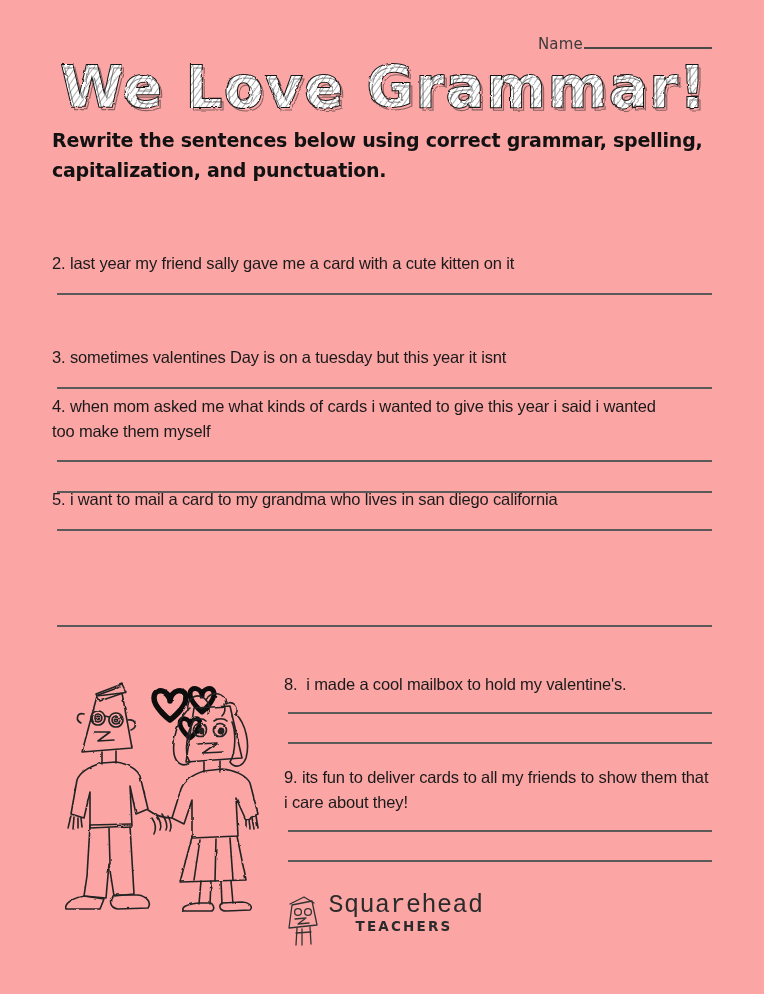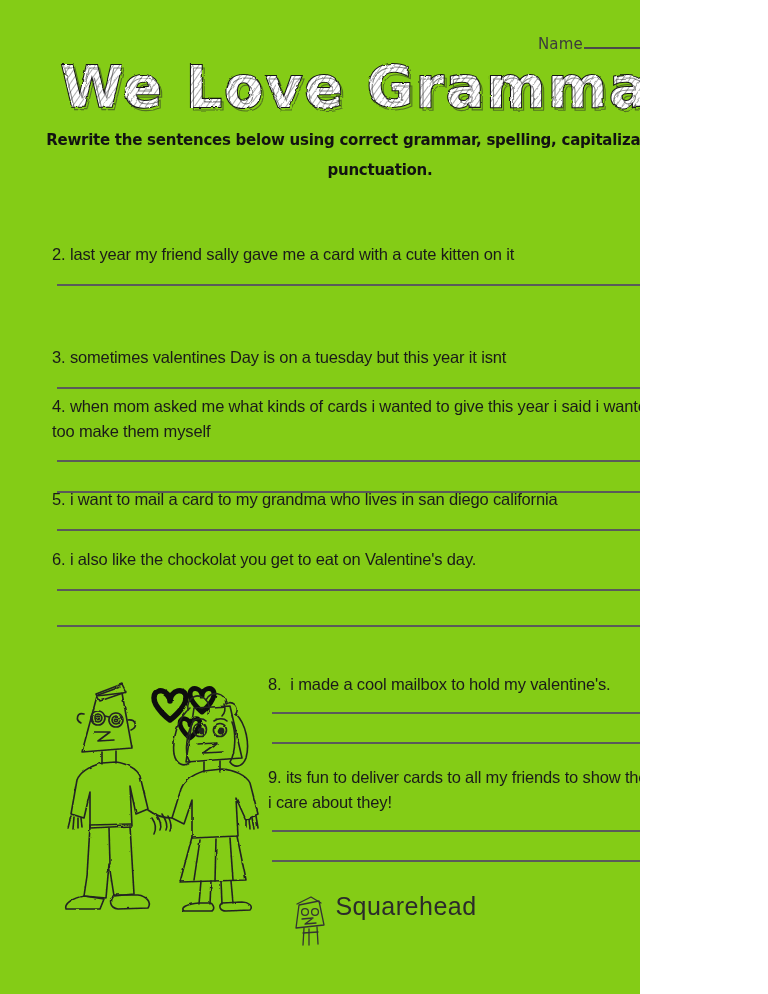--- a/index.html
+++ b/index.html
@@ -7,23 +7,23 @@
     margin: 0;
     padding: 0;
     background: #ffffff;
   }
   body {
     font-family: "Liberation Sans", sans-serif;
     -webkit-font-smoothing: antialiased;
   }
   #page {
     position: relative;
-    width: 640px;
+    width: 764px;
     height: 994px;
-    background: #84cc16;
+    background: #fca5a5;
     overflow: hidden;
   }
 
   
   .name-row {
     position: absolute;
     left: 0; top: 34px;
     width: 768px;
     text-align: right;
     padding-right: 56px;
@@ -49,70 +49,69 @@
     position: absolute;
     left: 0; top: 59px;
     width: 768px;
     text-align: center;
   }
   .title-svg { display:block; margin: 0 auto; }
 
   
   .instructions {
     position: absolute;
-    left: 44px; top: 125px;
+    left: 52px; top: 125px;
     width: 672px;
     font-family: "DejaVu Sans", sans-serif;
     font-weight: bold;
-    font-size: 15px;
+    font-size: 19px;
     line-height: 30px;
     color: #121212;
     letter-spacing: -0.25px;
-    text-align: center;
   }
 
   
   .q-block { position: absolute; left: 52px; width: 672px; }
   .q-text {
     font-family: "Liberation Sans", sans-serif;
     font-size: 16.5px;
     line-height: 25px;
     color: #1a1a1a;
     letter-spacing: -0.15px;
     white-space: pre-wrap;
   }
   .ans-line {
     height: 0;
     border-top: 2px solid #5a5a5a;
     margin-left: 5px;
     margin-right: 12px;
   }
 
   
-  .bottom-right { position: absolute; left: 268px; width: 432px; }
+  .bottom-right { position: absolute; left: 284px; width: 432px; }
   .bottom-right .ans-line { margin-left: 4px; margin-right: 4px; }
 
   .illustration {
     position: absolute;
     left: 60px;
     top: 668px;
     width: 220px;
     height: 245px;
   }
 
   
   .footer-logo {
     position: absolute;
     left: 0; top: 893px;
     width: 768px;
     text-align: center;
   }
   .logo-inner { display: inline-block; position: relative; }
   .logo-word {
-    font-family: Liberation Sans, sans-serif;
+    font-family: Liberation Mono, monospace;
     font-size: 25px;
     color: #2b2b2b;
     letter-spacing: .5px;
     line-height: 26px;
     display: block;
     text-align: left;
     padding-left: 44px;
   }
   .logo-sub {
     font-family: "DejaVu Sans", sans-serif;
@@ -154,45 +153,41 @@
       <g filter="url(#rough)" opacity="0.55" transform="translate(2.5,2.5)">
         <text x="340" y="48" text-anchor="middle" font-family="'DejaVu Sans', sans-serif" font-size="57" font-weight="bold" letter-spacing="2" fill="none" stroke="#2a2a2a" stroke-width="1.1">We Love Grammar!</text>
       </g>
     </svg>
 
   </div>
 
   <div class="instructions">Rewrite the sentences below using correct grammar, spelling, capitalization, and punctuation.</div>
 
 
-  <div class="q-block" style="top:242px;">
+  <div class="q-block" style="top:251px;">
     <div class="q-text">2. last year my friend sally gave me a card with a cute kitten on it</div>
     <div class="ans-line" style="margin-top:17px;"></div>
   </div>
 
   <div class="q-block" style="top:308px;margin-top:37px;">
     <div class="q-text">3. sometimes valentines Day is on a tuesday but this year it isnt</div>
     <div class="ans-line" style="margin-top:17px;"></div>
   </div>
 
   <div class="q-block" style="top:366px;">
     <div class="q-text" style="width:630px;margin-top:28px;">4. when mom asked me what kinds of cards i wanted to give this year i said i wanted too make them myself</div>
     <div class="ans-line" style="margin-top:16px;"></div>
     <div class="ans-line" style="margin-top:29px;"></div>
   </div>
 
   <div class="q-block" style="top:487px;">
     <div class="q-text">5. i want to mail a card to my grandma who lives in san diego california</div>
     <div class="ans-line" style="margin-top:17px;"></div>
   </div>
 
-  <div class="q-block" style="top:547px;">
-    <div class="q-text">6. i also like the chockolat you get to eat on Valentine's day.</div>
-    <div class="ans-line" style="margin-top:17px;"></div>
-  </div>
 
   <div class="q-block" style="top:608px;">
     <div class="ans-line" style="margin-top:17px;"></div>
   </div>
 
   <div class="illustration">
     <svg width="220" height="245" viewBox="0 0 220 245" aria-hidden="true">
       <defs>
         <filter id="sketchy">
           <feTurbulence type="fractalNoise" baseFrequency="0.11" numOctaves="3" seed="3" result="nz"></feTurbulence>
@@ -305,16 +300,17 @@
           <path d="M6,9 L20,2 L30,8"></path>
           <circle cx="14" cy="17" r="3.4"></circle>
           <circle cx="24" cy="17" r="3.4"></circle>
           <path d="M11,24 L22,23 L14,29 L25,28"></path>
           <path d="M13,33 L12,50 M26,32 L27,49"></path>
           <path d="M12,38 L27,37"></path>
           <path d="M18,34 L18,50"></path>
         </g>
       </svg>
       <span class="logo-word">Squarehead</span>
+      <span class="logo-sub">TEACHERS</span>
     </span>
   </div>
 
 </div>
 
 </body></html>

